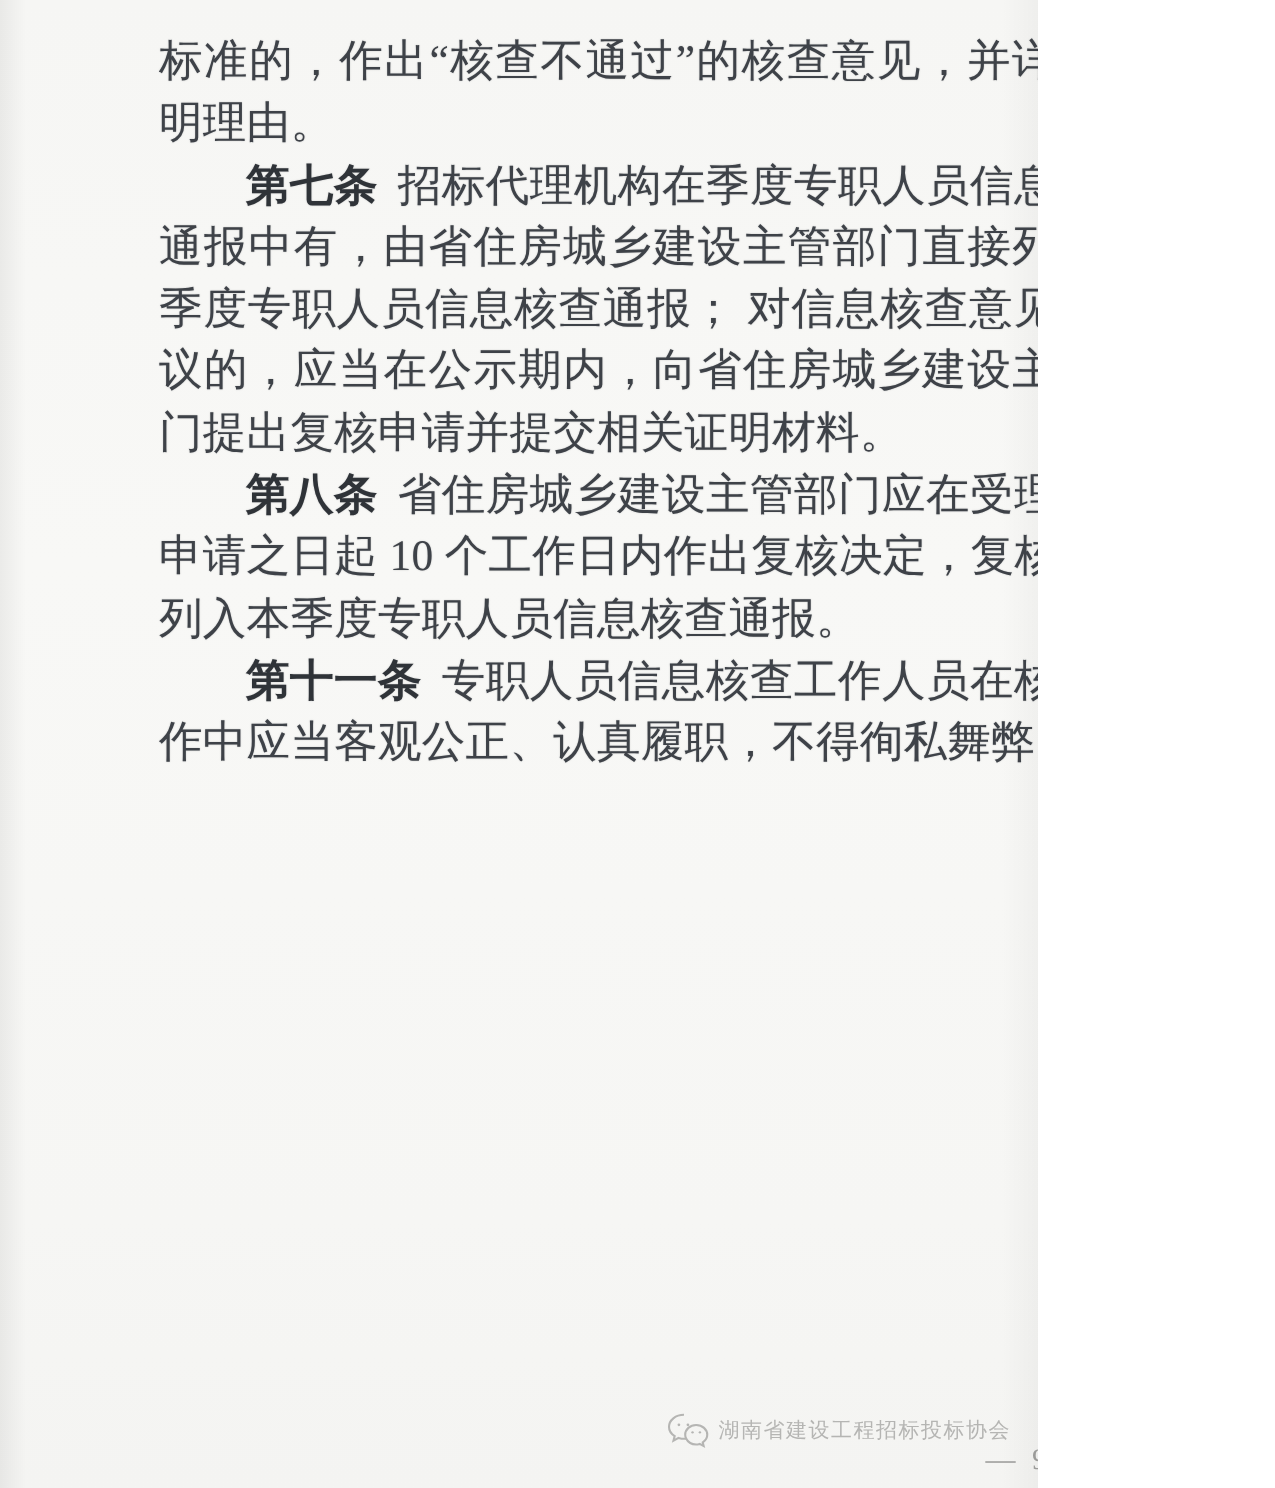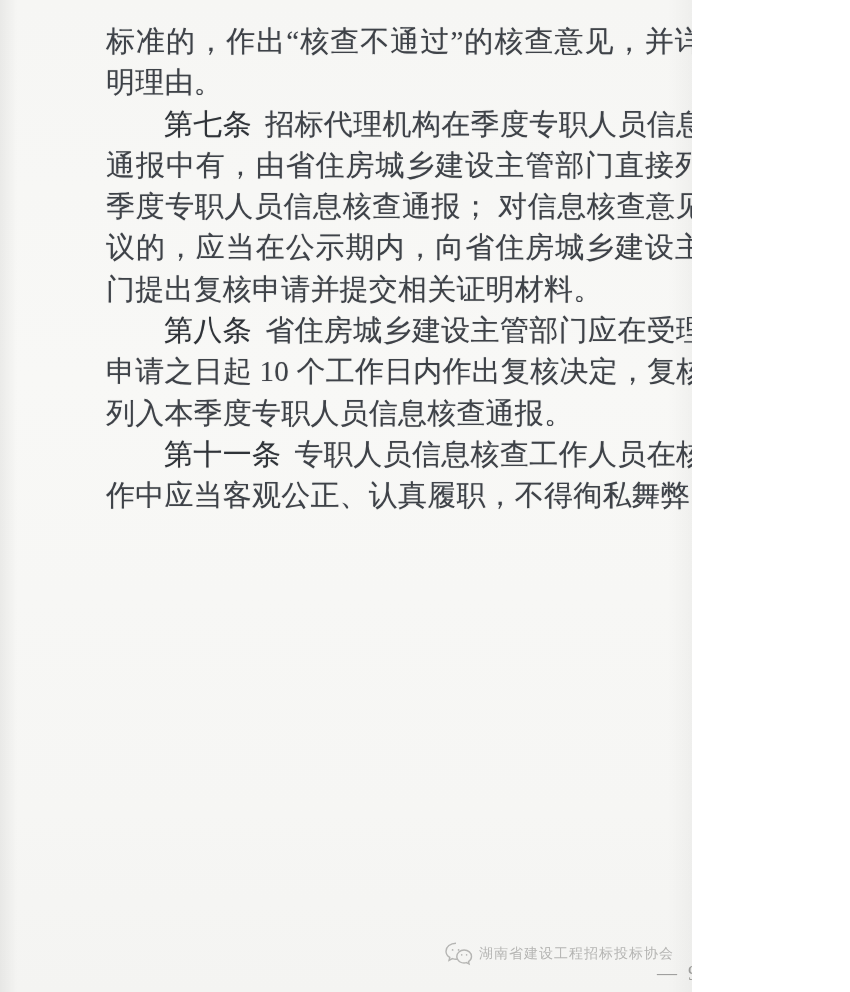--- a/index.html
+++ b/index.html
@@ -32,21 +32,21 @@
     text-align: justify;
     text-justify: inter-character;
     text-indent: 2em;
     letter-spacing: 0.2px;
     text-shadow: 0 0 1px rgba(62,66,72,0.35);
   }
   .para.continuation {
     text-indent: 0;
   }
   .sec-label {
-    font-weight: 400;
+    font-weight: 700;
     color: #2f3338;
     margin-right: 0.45em;
   }
   .sec-label:empty {
     display: none;
     margin: 0;
   }
   .watermark {
     position: absolute;
     top: 941px;

